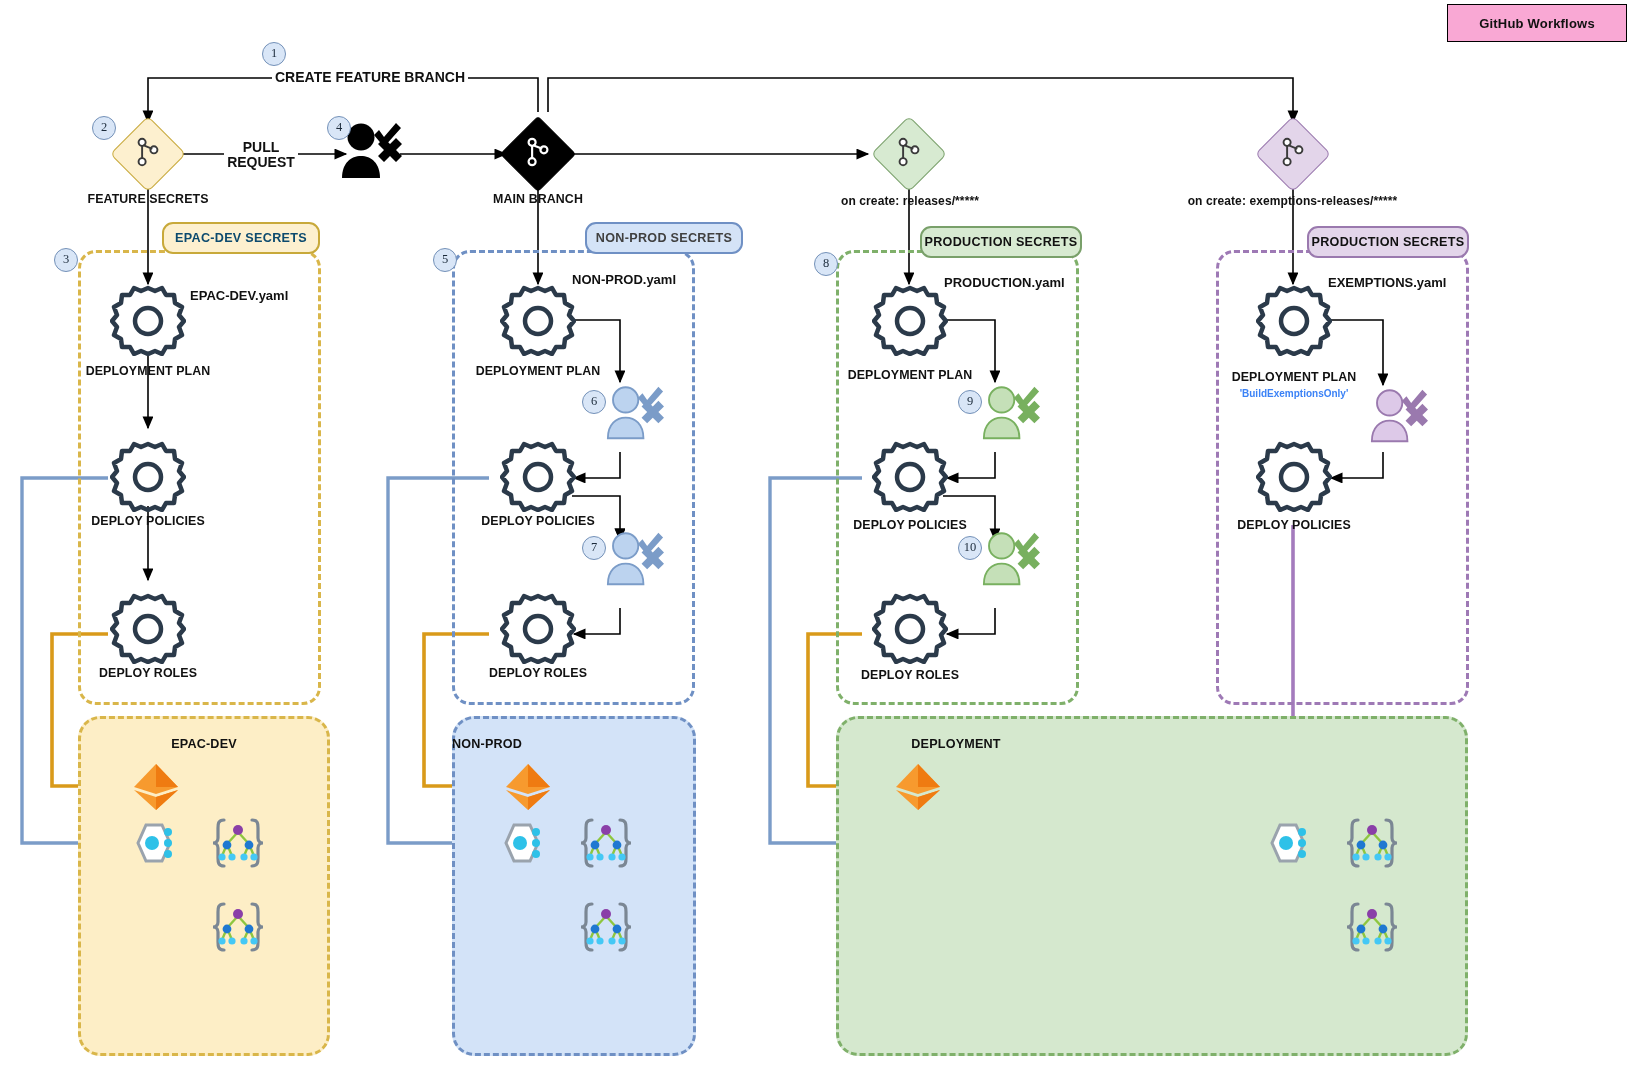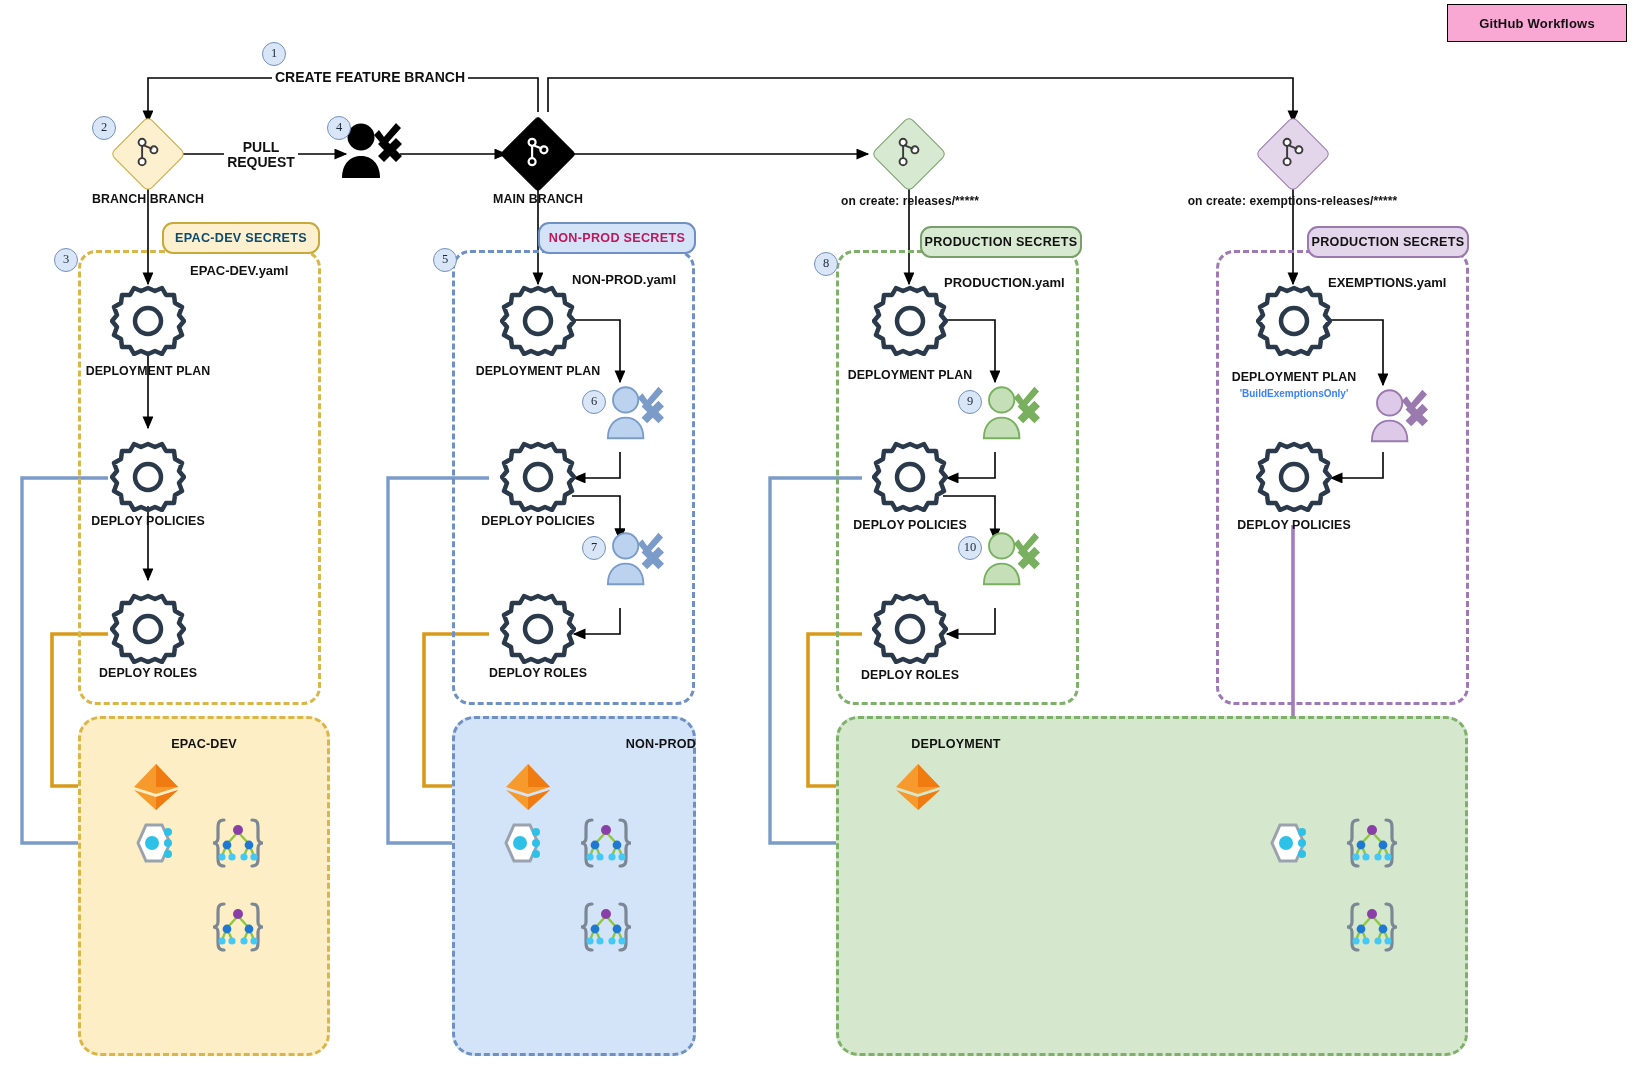--- a/index.html
+++ b/index.html
@@ -67,21 +67,21 @@
   .wf-exempt { border-color:#9e79b5; }
 
   
   .secrets{
     position:absolute; border-width:2.4px; border-style:solid;
     border-radius:11px; z-index:12;
     display:flex; align-items:center; justify-content:center;
     font-size:12.6px; font-weight:bold; letter-spacing:.3px; white-space:nowrap;
   }
   .sec-epac   { background:#fdf0cf; border-color:#c8a93a; color:#0c4a6e; }
-  .sec-nonprod{ background:#d4e3f7; border-color:#6f90c4; color:#be185d; }
+  .sec-nonprod{ background:#d4e3f7; border-color:#6f90c4; color:#404040;margin-left:47px; }
   .sec-prod   { background:#d7ead1; border-color:#79a06a; color:#111; }
   .sec-exempt { background:#e3d5ea; border-color:#9a79ae; color:#111; }
 
   .yaml-label{
     position:absolute; font-size:13px; font-weight:bold; white-space:nowrap; z-index:14;
   }
 
   
   .env-box{
     position:absolute; border-width:3px; border-style:dashed; border-radius:22px; z-index:2;
@@ -194,21 +194,21 @@
   </svg>
 
   <div class="title-box" style="left:1447px; top:4px; width:180px; height:38px;">
     <span>GitHub Workflows</span>
   </div>
 
   <div class="env-box env-epac" style="left:78px; top:716px; width:252px; height:340px;"></div>
   <div class="env-title" style="left:78px; top:737px; width:252px; text-align:center;">EPAC-DEV</div>
 
   <div class="env-box env-nonprod" style="left:452px; top:716px; width:244px; height:340px;"></div>
-  <div class="env-title" style="left:452px; top:737px; width:244px; text-align:right;">NON-PROD</div>
+  <div class="env-title" style="left:452px; top:737px; width:244px; text-align:left;">NON-PROD</div>
 
   <div class="env-box env-prod" style="left:836px; top:716px; width:632px; height:340px;"></div>
   <div class="env-title" style="left:836px; top:737px; width:240px; text-align:center;">DEPLOYMENT</div>
 
   <div class="wf-box wf-epac" style="left:78px; top:250px; width:243px; height:455px;"></div>
   <div class="wf-box wf-nonprod" style="left:452px; top:250px; width:243px; height:455px;"></div>
   <div class="wf-box wf-prod" style="left:836px; top:250px; width:243px; height:455px;"></div>
   <div class="wf-box wf-exempt" style="left:1216px; top:250px; width:253px; height:455px;"></div>
 
   <div class="secrets sec-epac" style="left:162px; top:222px; width:158px; height:32px;">
@@ -217,39 +217,39 @@
   <div class="secrets sec-nonprod" style="left:538px; top:222px; width:158px; height:32px;">
     <span>NON-PROD SECRETS</span>
   </div>
   <div class="secrets sec-prod" style="left:920px; top:226px; width:162px; height:32px;">
     <span>PRODUCTION SECRETS</span>
   </div>
   <div class="secrets sec-exempt" style="left:1307px; top:226px; width:162px; height:32px;">
     <span>PRODUCTION SECRETS</span>
   </div>
 
-  <div class="yaml-label" style="left:190px; top:263px;">EPAC-DEV.yaml</div>
+  <div class="yaml-label" style="left:190px; top:288px;">EPAC-DEV.yaml</div>
   <div class="yaml-label" style="left:572px; top:272px;">NON-PROD.yaml</div>
   <div class="yaml-label" style="left:944px; top:275px;">PRODUCTION.yaml</div>
   <div class="yaml-label" style="left:1328px; top:275px;">EXEMPTIONS.yaml</div>
 
   <div class="diamond d-feature" style="left:121px; top:127px;">
     <span class="gi">
       <svg width="26" height="30" viewBox="0 0 24 28">
         <g stroke="#3a3a3a" stroke-width="1.8" fill="#fff">
           <circle cx="6.5" cy="5" r="3.3"></circle>
             <circle cx="6.5" cy="23" r="3.3"></circle>
             <circle cx="17.5" cy="12" r="3.3"></circle>
         </g>
         <path d="M6.5,8.3 L6.5,19.7" stroke="#3a3a3a" stroke-width="1.8" fill="none"></path>
         <path d="M7.5,7.6 L16,11" stroke="#3a3a3a" stroke-width="1.8" fill="none"></path>
       </svg>
     </span>
   </div>
-  <div class="node-label" style="left:48px; top:192px; width:200px;">BRANCH BRANCH</div>
+  <div class="node-label" style="left:48px; top:192px; width:200px;">FEATURE SECRETS</div>
 
   <div class="diamond d-main" style="left:511px; top:127px;">
     <span class="gi">
       <svg width="26" height="30" viewBox="0 0 24 28">
         <g stroke="#fff" stroke-width="2" fill="#000">
           <circle cx="6.5" cy="5" r="3.3"></circle>
             <circle cx="6.5" cy="23" r="3.3"></circle>
             <circle cx="17.5" cy="12" r="3.3"></circle>
         </g>
         <path d="M6.5,8.3 L6.5,19.7" stroke="#fff" stroke-width="2" fill="none"></path>

